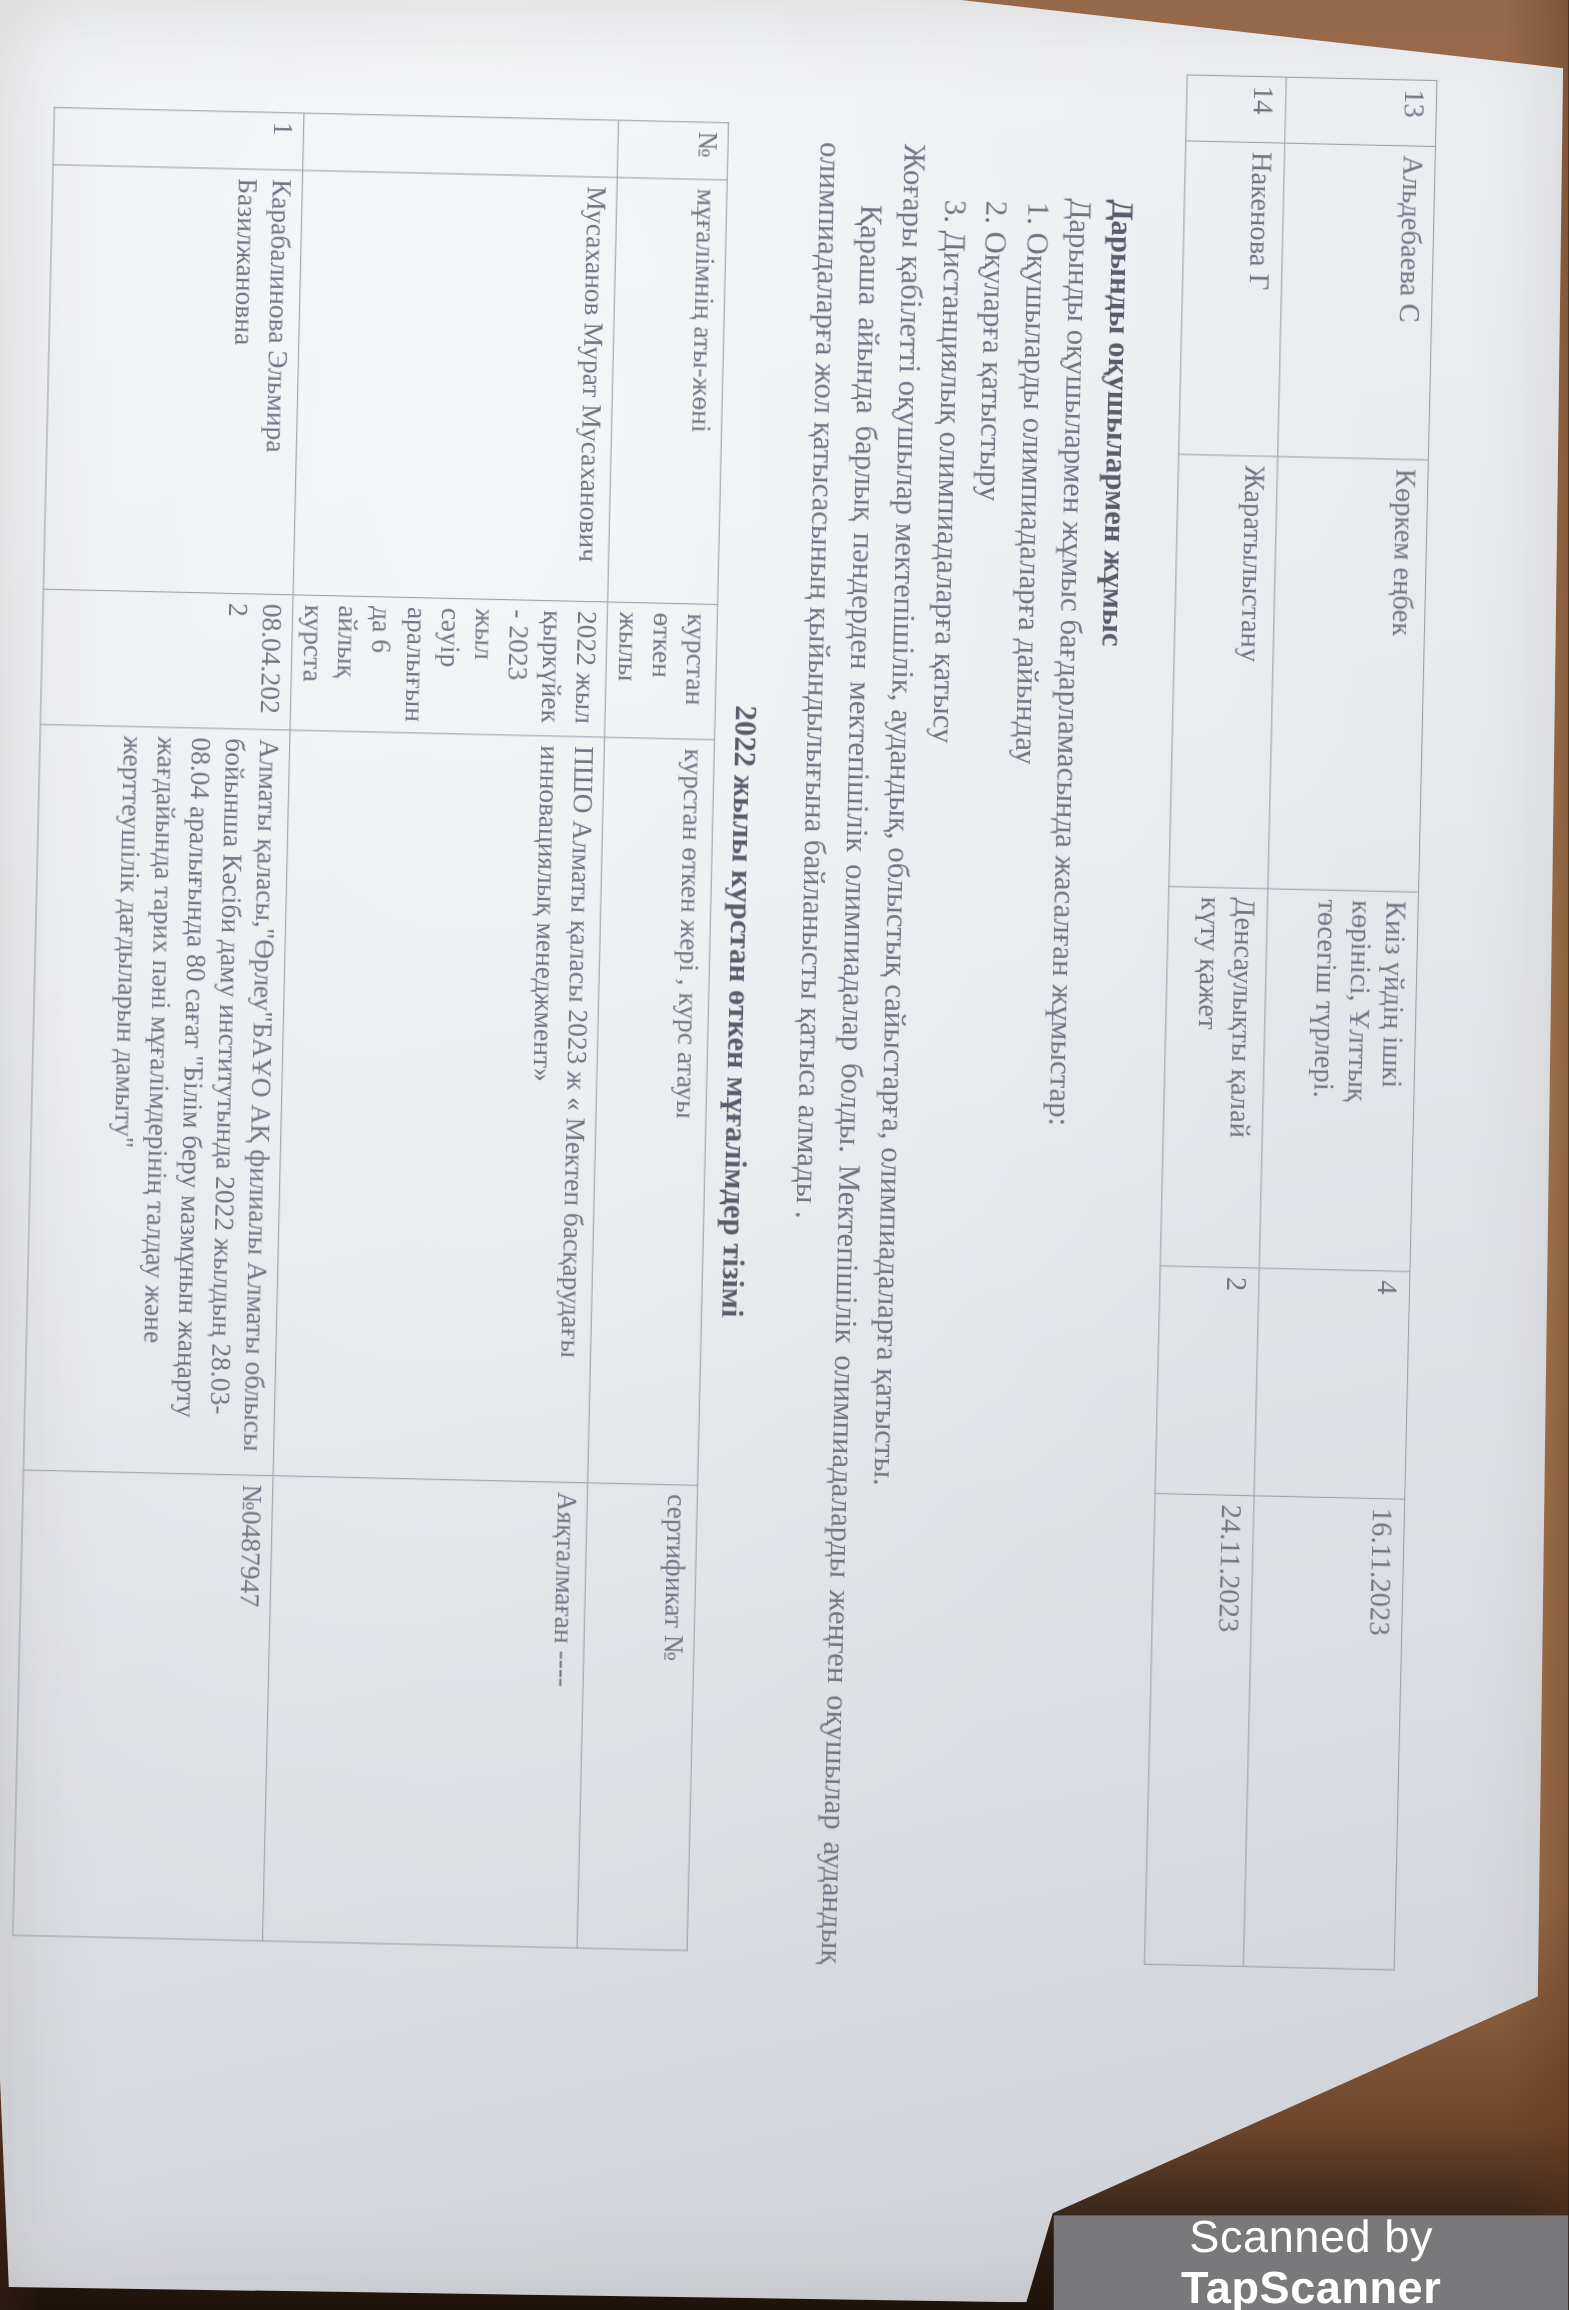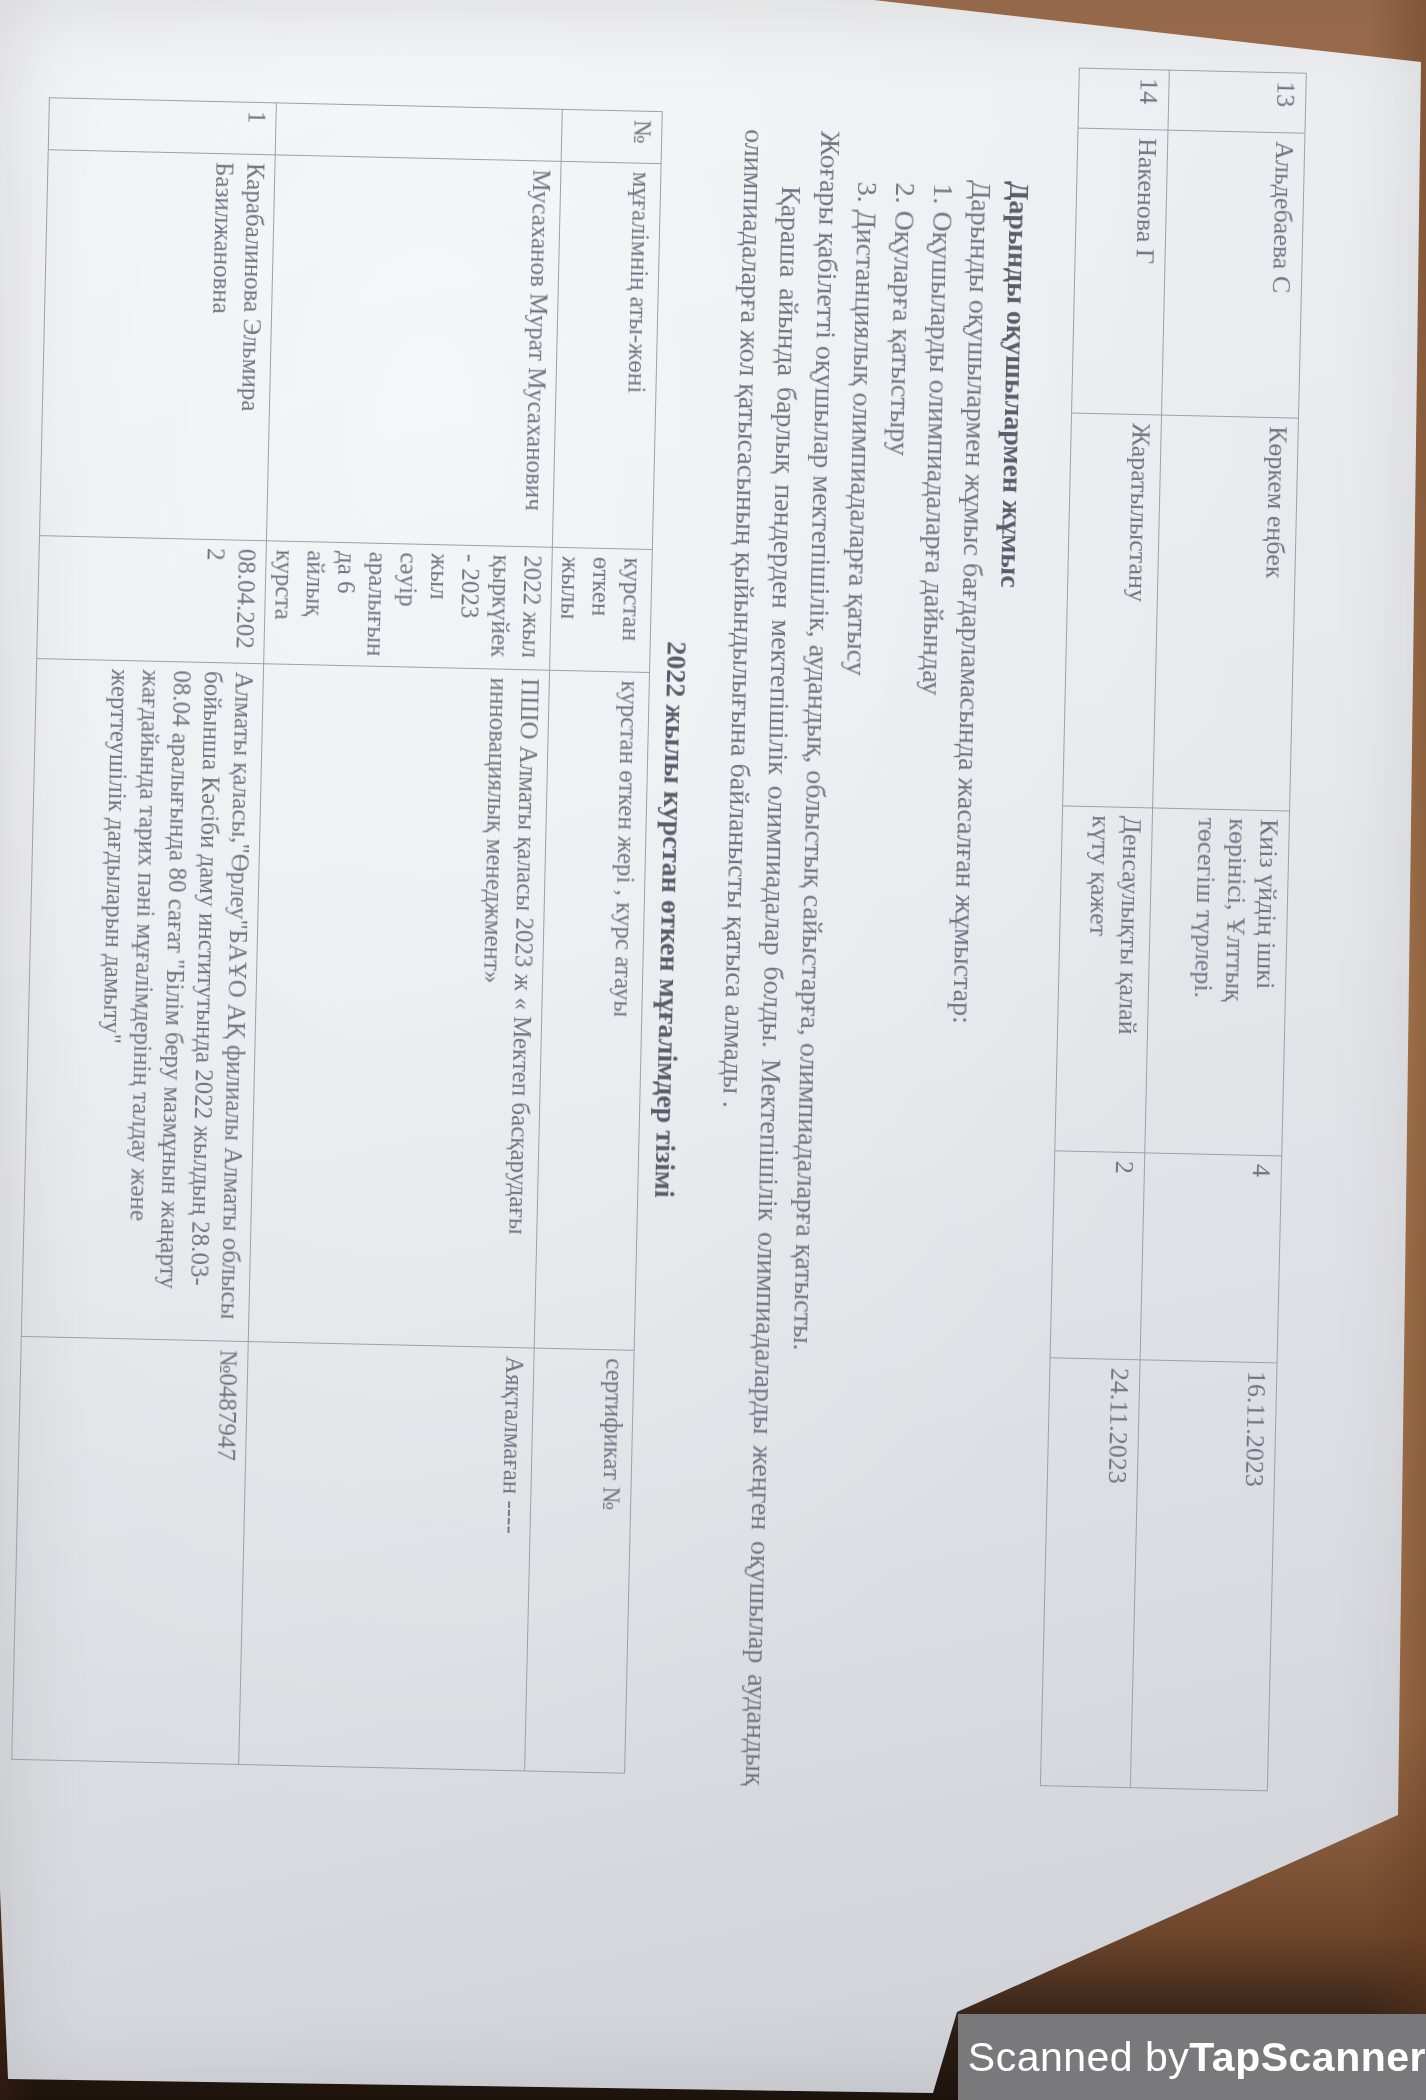--- a/index.html
+++ b/index.html
@@ -34,23 +34,23 @@
   .textblock .li{padding-left:50px;}
   .textblock .p2{text-indent:56px;text-align:justify;}
   
   .h2{position:absolute;top:700px;left:40px;width:1660px;text-align:center;
       font-size:28px;font-weight:bold;color:#575d6a;}
   .t2{position:absolute;top:742px;left:62px;width:1662px;font-size:25px;line-height:31px;}
   .t2 td,.t2 th{padding:3px 8px;}
   .t2 .c-cert{padding-right:190px;}
   
   .scanbar{position:absolute;left:958px;top:2014px;width:468px;height:86px;
-    background:#79797b;display:flex;align-items:center;justify-content:flex-end;
+    background:#79797b;display:flex;align-items:center;justify-content:center;
     font-family:"Liberation Sans","DejaVu Sans",sans-serif;font-size:41px;color:#ffffff;
-    letter-spacing:.5px;}
+    letter-spacing:.5px;flex-direction:column;}
   .scanbar b{font-weight:bold;}
 </style>
 </head>
 <body>
 
 <div id="canvas">
   <div class="paper">
     <div class="doc">
 
       <table class="t1">

